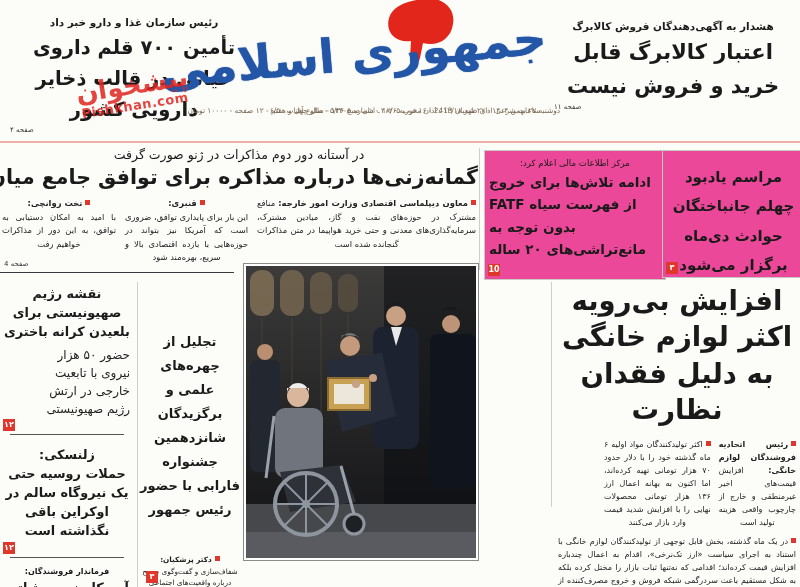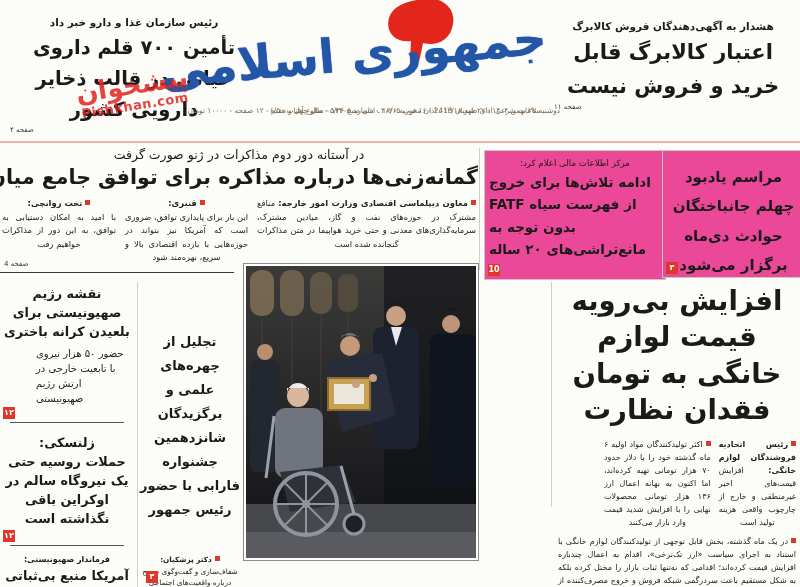--- a/index.html
+++ b/index.html
@@ -63,21 +63,21 @@
   }
 
   
   .vline{position:absolute; width:1px; background:#cfcfca;}
 
   
   .left-col{left:0; top:282px; width:134px;}
   .l-item{position:relative; padding:2px 4px 14px;}
   .l-head{font-size:12.8px; font-weight:800; line-height:1.5; text-align:center;}
   .l-kicker{font-size:8px; font-weight:bold; text-align:center; margin-bottom:2px;}
-  .l-sub{font-size:10px; line-height:1.5; text-align:left; margin-top:4px; color:#222;margin-left:32px;}
+  .l-sub{font-size:12px; line-height:1.5; text-align:right; margin-top:4px; color:#222;margin-left:32px;}
   .l-div{margin:2px 10px 4px; height:1px; background:#555;}
 
   .analysis-box{
     position:relative; margin:6px 3px 0; border:1px solid #6e6e6a; background:#fff;
     padding:5px 6px; height:58px;
   }
 
   
   .cap-col{left:140px; top:282px; width:100px; height:305px;}
   .cap-text{font-size:13px; font-weight:800; line-height:1.85; text-align:center; margin-top:48px;}
@@ -172,21 +172,21 @@
       <span class="badge" style="left:3px; bottom:1px;">۱۲</span>
     </div>
     <div class="l-div"></div>
     <div class="l-item" style="padding-top:6px;">
       <div class="l-head">زلنسکی:</div>
       <div class="l-head">حملات روسیه حتی یک نیروگاه سالم در اوکراین باقی نگذاشته است</div>
       <span class="badge" style="left:3px; bottom:1px;">۱۲</span>
     </div>
     <div class="l-div"></div>
     <div class="l-item" style="padding-top:5px;">
-      <div class="l-kicker">فرماندار صهیونیستی:</div>
+      <div class="l-kicker">فرماندار فروشندگان:</div>
       <div class="l-head">آمریکا منبع بی‌ثباتی در جهان است</div>
       <span class="badge" style="left:3px; bottom:0;">۱۲</span>
     </div>
     <div class="analysis-box">
       
       
       
     </div>
   </div>
 
@@ -261,21 +261,21 @@
         <line x1="38" y1="216" x2="82" y2="260"></line>
           <line x1="82" y1="216" x2="38" y2="260"></line>
       </g>
       <circle cx="60" cy="238" r="4" fill="#8e959e"></circle>
       <circle cx="108" cy="258" r="10" fill="#1e2023" stroke="#8e959e" stroke-width="3"></circle>
       <path d="M28,150 L20,212 M95,200 L108,248" stroke="#9aa1aa" stroke-width="3" fill="none"></path>
     </svg>
   </div>
 
   <div class="abs right-col">
-    <div class="r-head">افزایش بی‌رویه قیمت لوازم خانگی به تومان فقدان نظارت</div>
+    <div class="r-head">افزایش بی‌رویه اکثر لوازم خانگی به دلیل فقدان نظارت</div>
     <div class="r-bullets">
       <div class="r-b just b1">
         <span class="sq"></span><b class="opt">رئیس اتحادیه فروشندگان لوازم خانگی:</b>
         <span>افزایش قیمت‌های اخیر غیرمنطقی و خارج از چارچوب واقعی هزینه تولید است</span>
       </div>
       <div class="r-b just b2">
         <span class="sq"></span><span>اکثر تولیدکنندگان مواد اولیه ۶ ماه گذشته خود را با دلار حدود ۷۰ هزار تومانی تهیه کرده‌اند، اما اکنون به بهانه اعمال ارز ۱۳۶ هزار تومانی محصولات نهایی را با افزایش شدید قیمت وارد بازار می‌کنند</span>
       </div>
     </div>
     <div class="b3 just">

